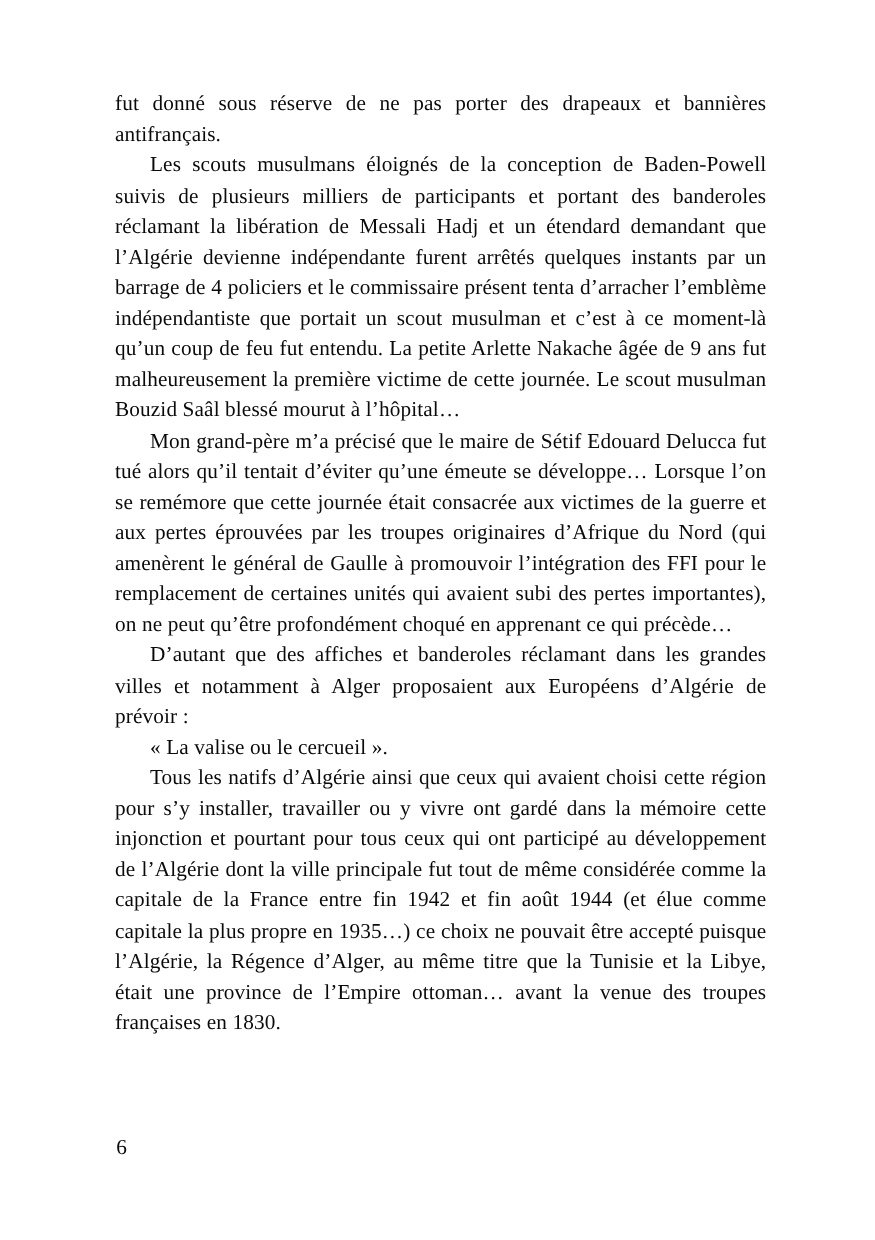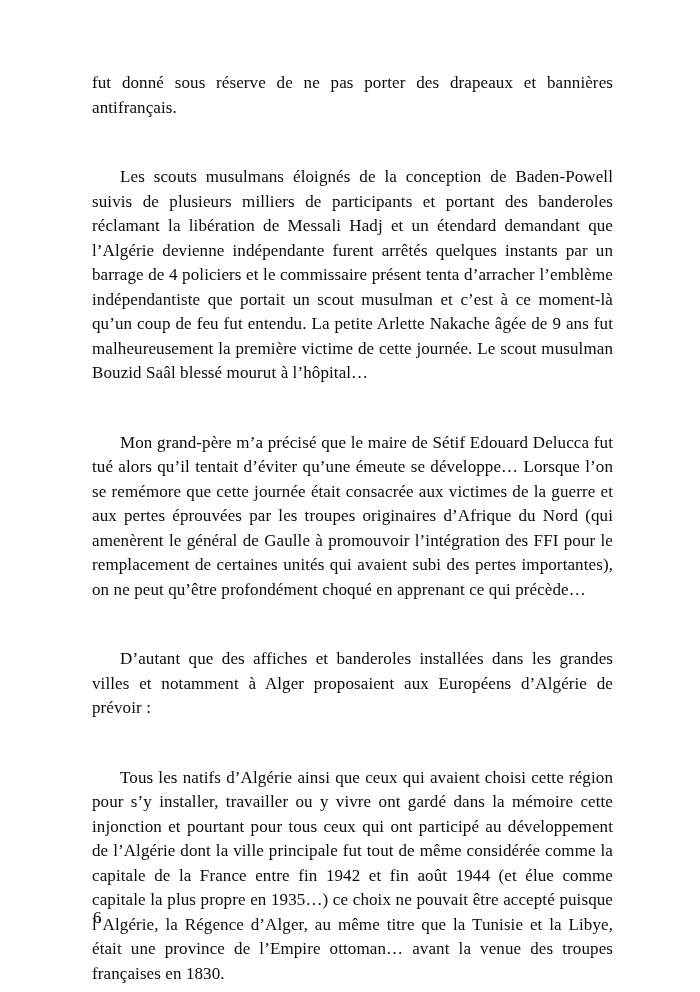--- a/index.html
+++ b/index.html
@@ -33,38 +33,38 @@
     text-align: justify;
     text-justify: inter-word;
     letter-spacing: 0.1px;
   }
   .para {
     margin: 0;
     padding: 0;
   }
   .para.indent {
     text-indent: 28px;
-    margin-top: 45px;
   }
   .page-number {
     position: absolute;
     left: 93px;
     top: 906px;
     font-size: 17px;
     line-height: 24px;
   }
 </style>
 </head>
 <body>
 
 <div class="page">
 
   <div class="text-block">
     <p class="para">fut donné sous réserve de ne pas porter des drapeaux et bannières antifrançais.</p>
     <p class="para indent">Les scouts musulmans éloignés de la conception de Baden-Powell suivis de plusieurs milliers de participants et portant des banderoles réclamant la libération de Messali Hadj et un étendard demandant que l’Algérie devienne indépendante furent arrêtés quelques instants par un barrage de 4 policiers et le commissaire présent tenta d’arracher l’emblème indépendantiste que portait un scout musulman et c’est à ce moment-là qu’un coup de feu fut entendu. La petite Arlette Nakache âgée de 9 ans fut malheureusement la première victime de cette journée. Le scout musulman Bouzid Saâl blessé mourut à l’hôpital…</p>
     <p class="para indent">Mon grand-père m’a précisé que le maire de Sétif Edouard Delucca fut tué alors qu’il tentait d’éviter qu’une émeute se développe… Lorsque l’on se remémore que cette journée était consacrée aux victimes de la guerre et aux pertes éprouvées par les troupes originaires d’Afrique du Nord (qui amenèrent le général de Gaulle à promouvoir l’intégration des FFI pour le remplacement de certaines unités qui avaient subi des pertes importantes), on ne peut qu’être profondément choqué en apprenant ce qui précède…</p>
-    <p class="para indent">D’autant que des affiches et banderoles installées dans les grandes villes et notamment à Alger proposaient aux Européens d’Algérie de prévoir :</p>
+    <p class="para indent">D’autant que des affiches et banderoles réclamant dans les grandes villes et notamment à Alger proposaient aux Européens d’Algérie de prévoir :</p>
+    <p class="para indent">« La valise ou le cercueil ».</p>
     <p class="para indent">Tous les natifs d’Algérie ainsi que ceux qui avaient choisi cette région pour s’y installer, travailler ou y vivre ont gardé dans la mémoire cette injonction et pourtant pour tous ceux qui ont participé au développement de l’Algérie dont la ville principale fut tout de même considérée comme la capitale de la France entre fin 1942 et fin août 1944 (et élue comme capitale la plus propre en 1935…) ce choix ne pouvait être accepté puisque l’Algérie, la Régence d’Alger, au même titre que la Tunisie et la Libye, était une province de l’Empire ottoman… avant la venue des troupes françaises en 1830.</p>
   </div>
 
   <div class="page-number">6</div>
 
 </div>
 
 </body></html>

